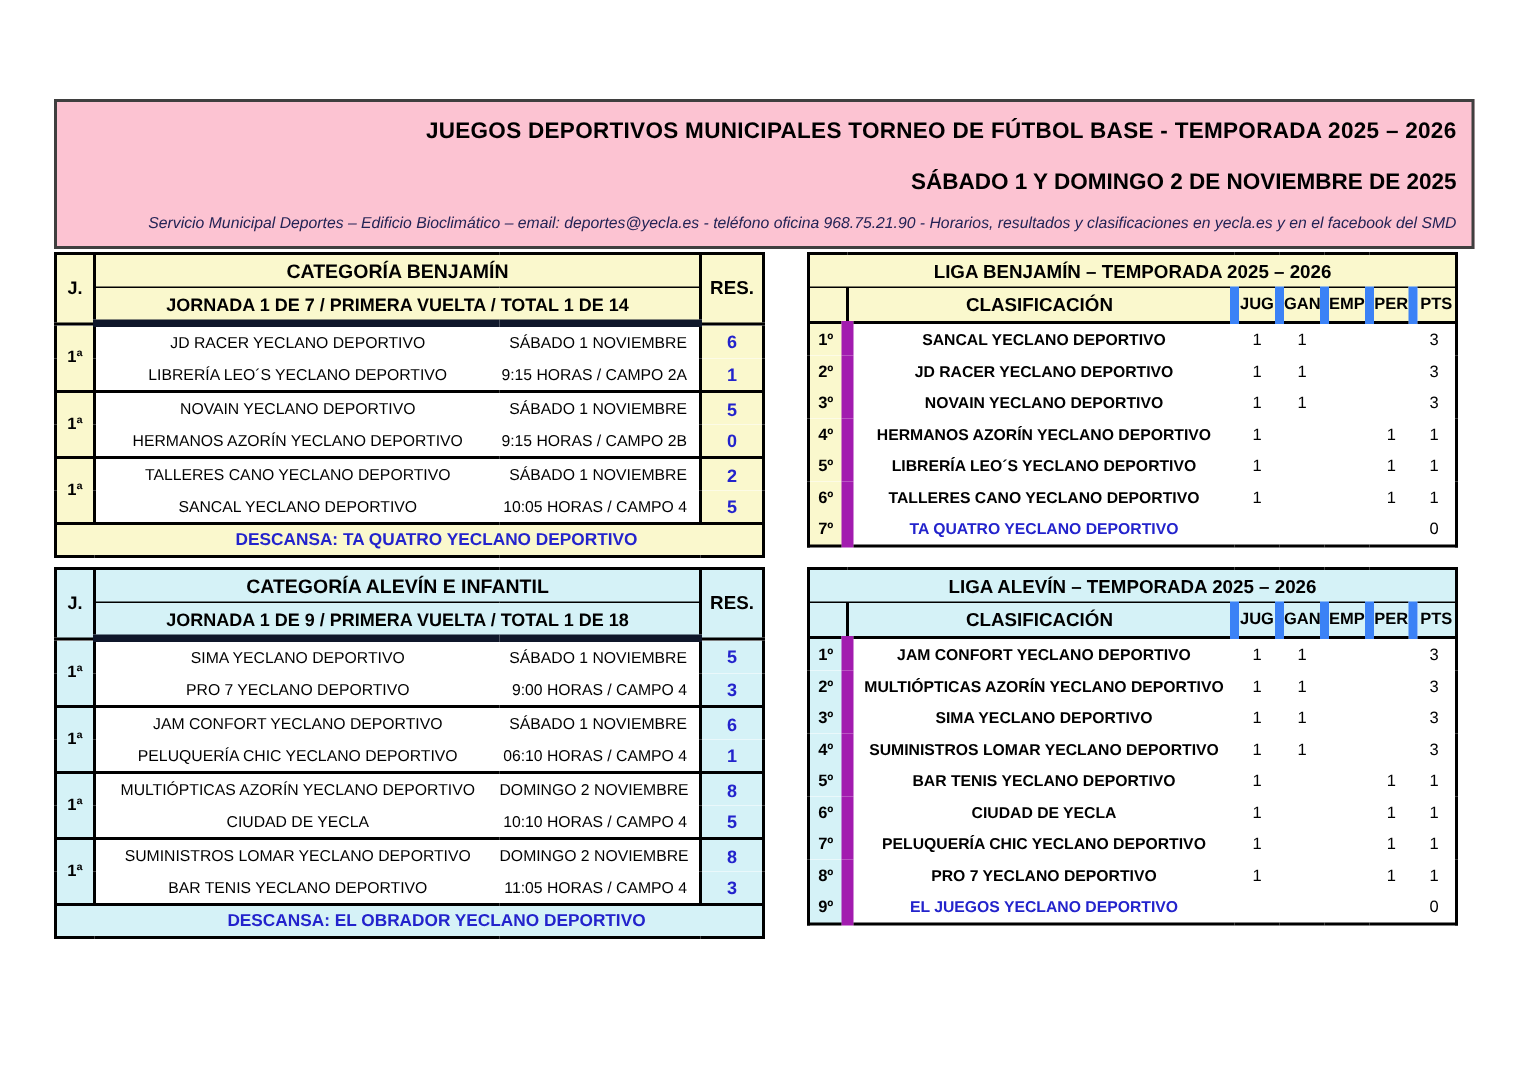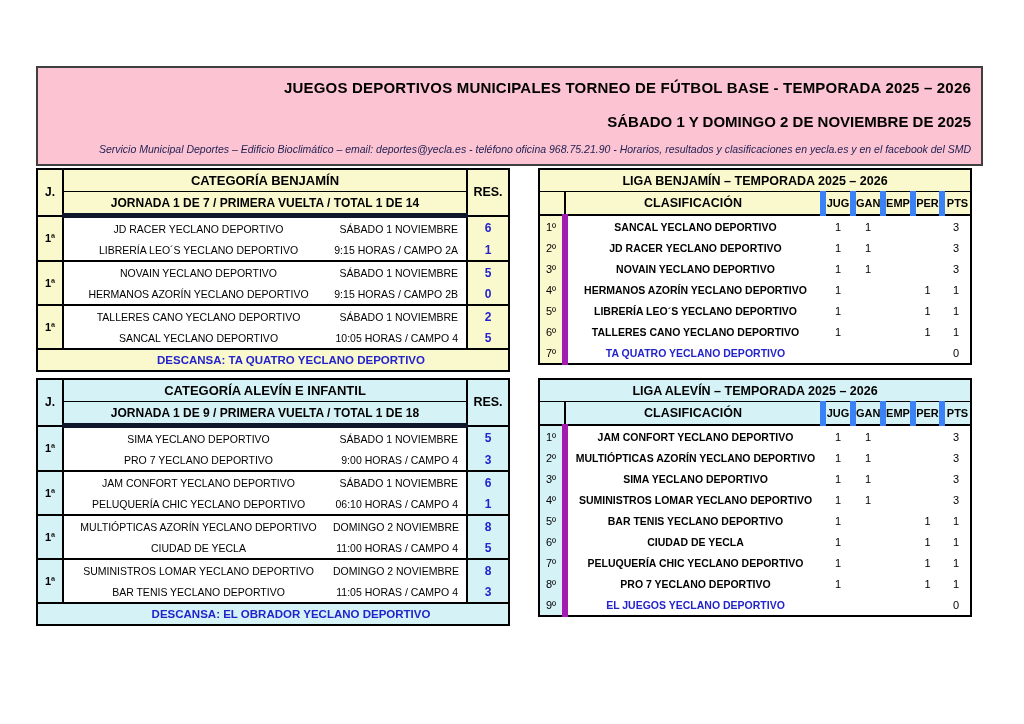--- a/index.html
+++ b/index.html
@@ -59,21 +59,21 @@
   .standings .c-s1, .standings .c-s2, .standings .c-s3 { width: 30px; }
   .standings .c-s4, .standings .c-s5 { width: 29px; }
 
   .stitle { font-size: 12.5px; font-weight: bold; height: 21px; border-bottom: 1px solid #000; margin-left: 36px; }
   tr.shead th { height: 22px; border-bottom: 2px solid #000; font-weight: bold; margin-top: 16px; }
   .pos-h  { border-right: 2px solid #000; }
   .clasif { font-size: 12.5px; }
   .stat   { font-size: 11px; border-left: 6px solid #3b82f6; }
 
   tr.srow td { height: 21px; }
-  .pos   { font-weight: normal; font-size: 11px; border-right: 6px solid #a21caf; }
+  .pos   { font-weight: bold; font-size: 11px; border-right: 8px solid #a21caf; }
   .steam { font-weight: bold; font-size: 10.5px; }
   .snum  { font-size: 11px; }
   .blue  { color: var(--blue, #2323cc); }
 </style>
 </head>
 <body>
 
 <div class="banner">
   <div class="banner-title">JUEGOS DEPORTIVOS MUNICIPALES TORNEO DE FÚTBOL BASE - TEMPORADA 2025 – 2026</div>
   <div class="banner-subtitle">SÁBADO 1 Y DOMINGO 2 DE NOVIEMBRE DE 2025</div>
@@ -275,21 +275,21 @@
     </tr>
 
     <tr class="mrow match-start">
       <td class="jcell bgT" rowspan="2">1ª</td>
       <td class="team">MULTIÓPTICAS AZORÍN YECLANO DEPORTIVO</td>
       <td class="sched">DOMINGO 2 NOVIEMBRE</td>
       <td class="res bgT">8</td>
     </tr>
     <tr class="mrow">
       <td class="team">CIUDAD DE YECLA</td>
-      <td class="sched">11:00 HORAS / CAMPO 4</td>
+      <td class="sched">10:10 HORAS / CAMPO 4</td>
       <td class="res bgT">5</td>
     </tr>
 
     <tr class="mrow match-start">
       <td class="jcell bgT" rowspan="2">1ª</td>
       <td class="team">SUMINISTROS LOMAR YECLANO DEPORTIVO</td>
       <td class="sched">DOMINGO 2 NOVIEMBRE</td>
       <td class="res bgT">8</td>
     </tr>
     <tr class="mrow">

